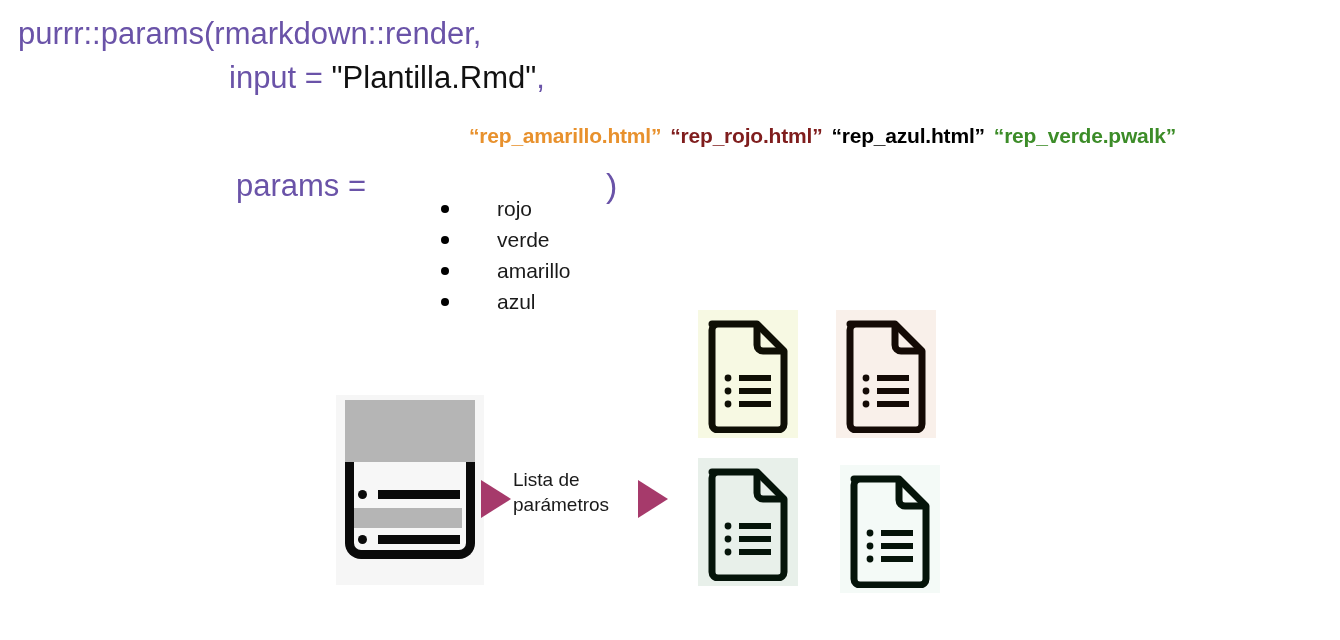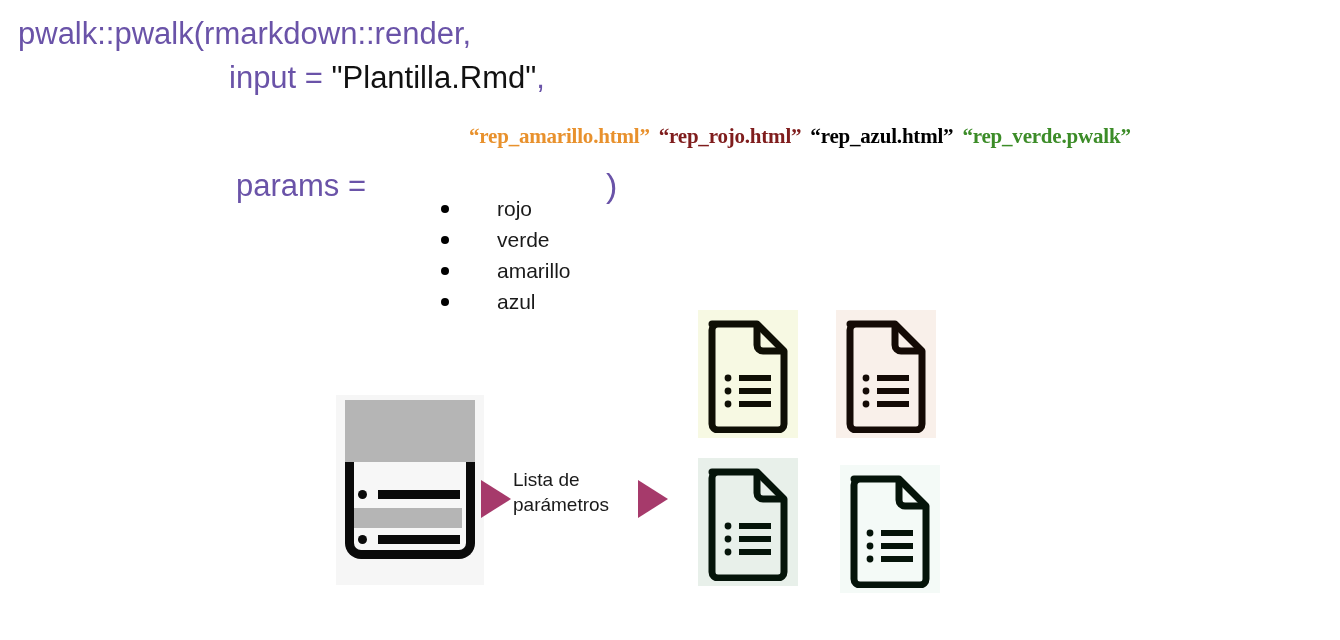--- a/index.html
+++ b/index.html
@@ -36,21 +36,21 @@
   .ln2 { left: 229px; top: 62px; }
   .ln3 { left: 229px; top: 114px; }
   .ln4 { left: 236px; top: 170px; }
 
   .kw { color: #6a53a8; }
   .str-black { color: #111111; }
 
   .fname {
     font-size: 21px;
     font-weight: bold;
-    font-family: Liberation Serif, serif;
+    font-family: Liberation Sans, sans-serif;
     letter-spacing: -0.2px;
   }
   .f-amarillo { color: #e8912d; }
   .f-rojo     { color: #7f1d1d; }
   .f-azul     { color: #000000; margin-top: 34px; }
   .f-verde    { color: #3c8c28; }
 
   .fname-row {
     position: absolute;
     left: 469px;
@@ -213,21 +213,21 @@
   .doc-2 { left: 836px; top: 20px; }
   .doc-3 { left: 698px; top: 168px; }
   .doc-4 { left: 840px; top: 175px; }
 </style>
 </head>
 <body>
 
 <div class="code-area">
 
   <div class="code-line ln1">
-    <span class="kw">pwalk::pwalk(rmarkdown::render,</span>
+    <span class="kw">purrr::params(rmarkdown::render,</span>
   </div>
 
   <div class="code-line ln2">
     <span class="kw">input = </span><span class="str-black">"Plantilla.Rmd"</span><span class="kw">,</span>
   </div>
 
 
   <div class="fname-row">
     <span class="fname f-amarillo">“rep_amarillo.html”</span><span class="fname f-rojo">“rep_rojo.html”</span><span class="fname f-azul">“rep_azul.html”</span><span class="fname f-verde">“rep_verde.pwalk”</span>
   </div>

